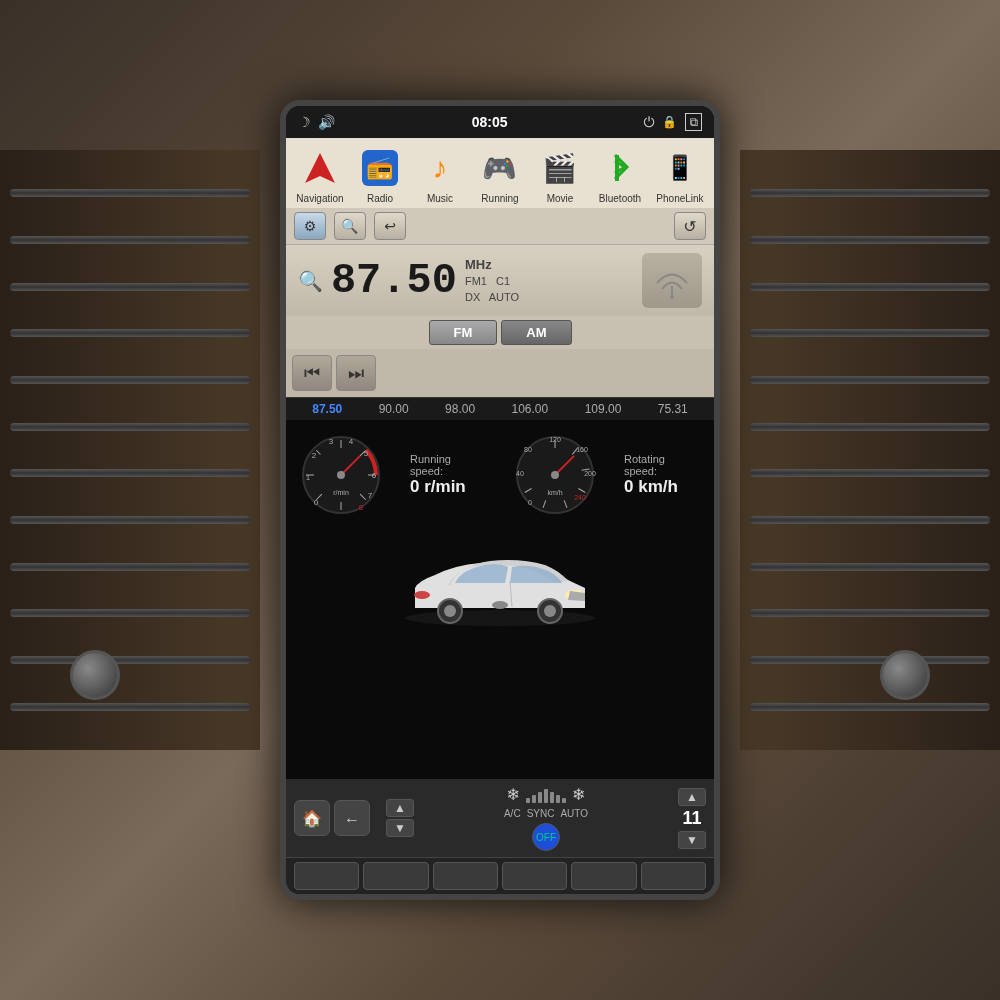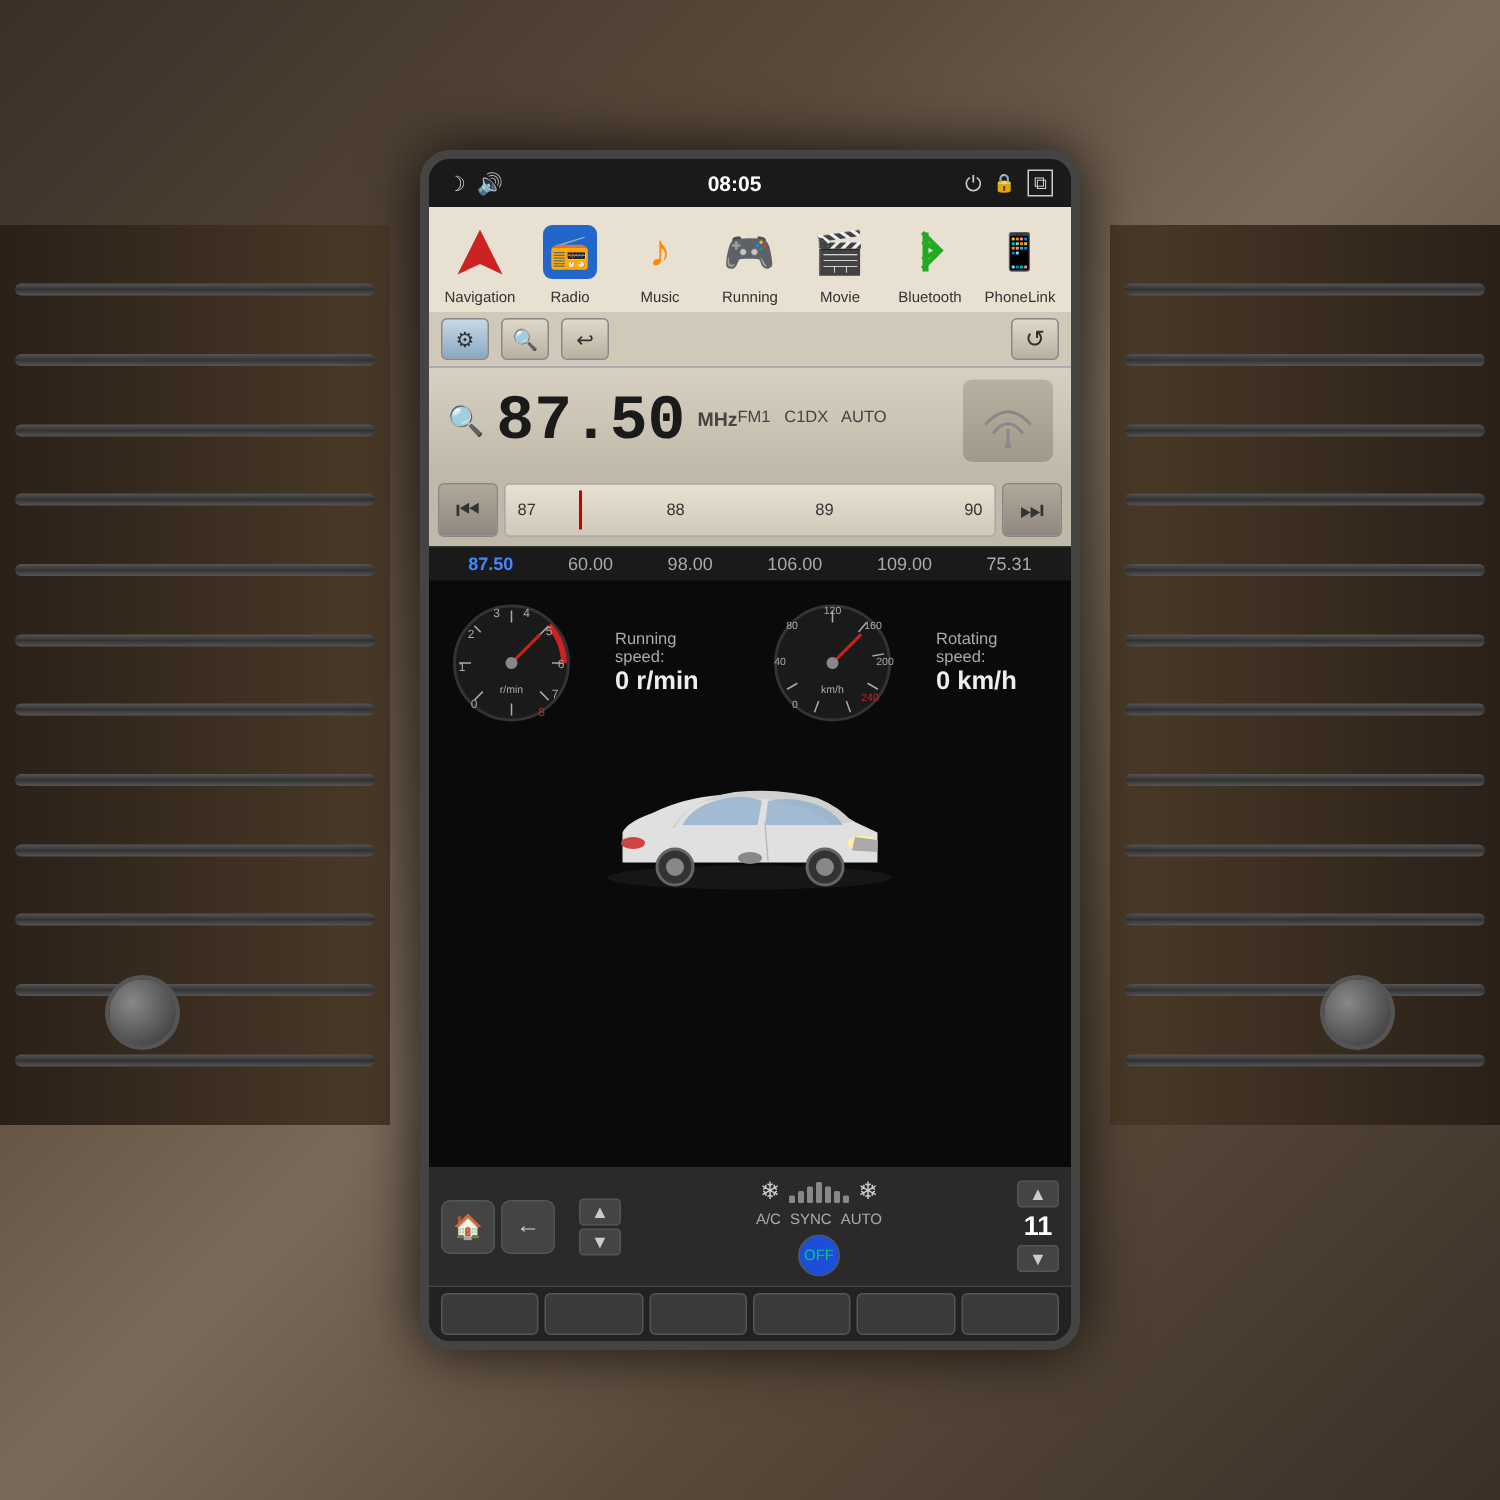--- a/index.html
+++ b/index.html
@@ -170,21 +170,21 @@
       background: linear-gradient(to bottom, #d8d0c0, #c0b8a8);
       padding: 8px 12px;
       display: flex;
       align-items: center;
       gap: 8px;
     }
     .search-icon { font-size: 20px; color: #666; }
     .freq-main { font-size: 42px; font-weight: bold; color: #1a1a1a; font-family: 'Courier New', monospace; }
     .freq-unit-col {
       display: flex;
-      flex-direction: row;
+      flex-direction: column;
       font-size: 11px;
       color: #444;
       line-height: 1.4;
     }
     .freq-unit { font-weight: bold; font-size: 13px; }
     .signal-icon {
       margin-left: auto;
       width: 60px;
       height: 55px;
       background: linear-gradient(to bottom, #b8b0a0, #a0988a);
@@ -609,38 +609,33 @@
       <div class="signal-icon">
         <svg width="40" height="40" viewBox="0 0 40 40">
           <line x1="20" y1="35" x2="20" y2="25" stroke="#888" stroke-width="2"></line>
           <path d="M10,28 Q20,15 30,28" fill="none" stroke="#888" stroke-width="2"></path>
           <path d="M5,22 Q20,5 35,22" fill="none" stroke="#888" stroke-width="2"></path>
           <circle cx="20" cy="36" r="2" fill="#888"></circle>
         </svg>
       </div>
     </div>
 
+    <div class="band-row">
+      <div class="band-btn active">FM</div>
+      <div class="band-btn">AM</div>
+    </div>
 
     <div class="tuner-bar-wrap">
       <div class="prev-btn">⏮</div>
-      <div class="tuner-track">
-        <div class="tuner-labels">
-          <span>87</span>
-          <span>88</span>
-          <span>89</span>
-          <span>90</span>
-        </div>
-        <div class="tuner-indicator"></div>
-      </div>
       <div class="next-btn">⏭</div>
     </div>
 
     <div class="presets-row">
       <span class="preset-freq preset-active">87.50</span>
-      <span class="preset-freq preset-normal">60.00</span>
+      <span class="preset-freq preset-normal">90.00</span>
       <span class="preset-freq preset-normal">98.00</span>
       <span class="preset-freq preset-normal">106.00</span>
       <span class="preset-freq preset-normal">109.00</span>
       <span class="preset-freq preset-normal">75.31</span>
     </div>
 
     <div class="gauges-section">
       <div class="gauges-row">
 
         <div class="gauge-container">

